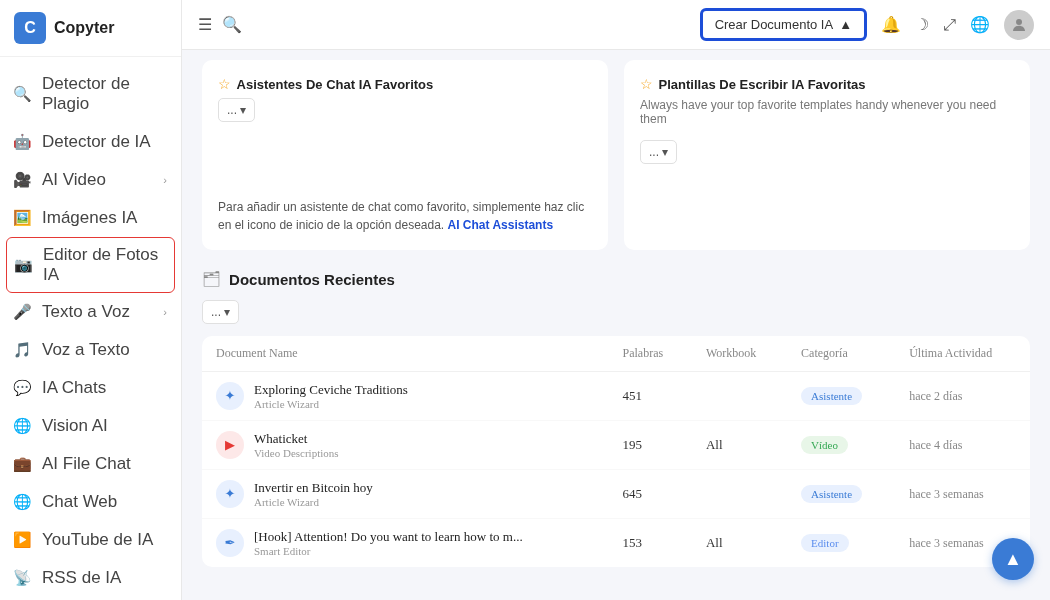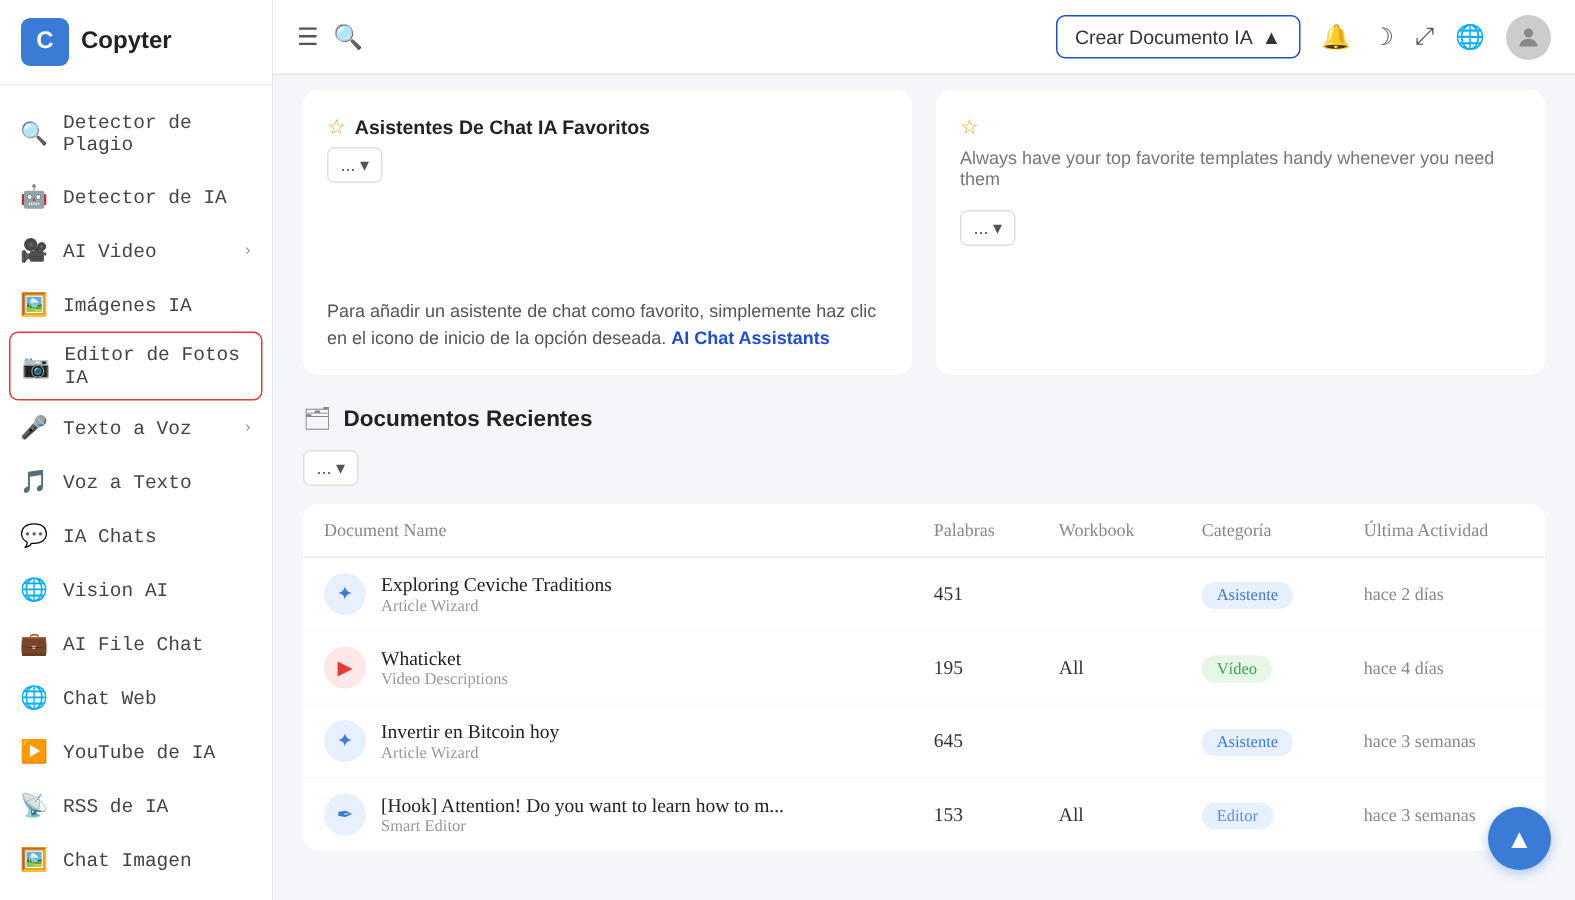--- a/index.html
+++ b/index.html
@@ -42,21 +42,21 @@
     }
     .nav-item.active {
       background: #fff;
       border: 1.5px solid #e53935;
       border-radius: 6px;
       margin: 0 6px;
       padding: 7px 8px;
     }
     .nav-item .icon { width: 18px; height: 18px; display: flex; align-items: center; justify-content: center; color: #555; font-size: 15px; flex-shrink: 0; }
     .nav-item .arrow { margin-left: auto; color: #999; font-size: 11px; }
-    .nav-item-label { font-size: 13px; font-family: Liberation Mono, monospace; }
+    .nav-item-label { font-size: 17px; }
 
     
     .main {
       flex: 1;
       display: flex;
       flex-direction: column;
       height: 600px;
       overflow: hidden;
     }
 
@@ -67,21 +67,21 @@
       display: flex;
       align-items: center;
       padding: 0 16px;
       height: 50px;
       gap: 10px;
     }
     .topbar-left { display: flex; align-items: center; gap: 10px; }
     .topbar-right { margin-left: auto; display: flex; align-items: center; gap: 14px; }
     .crear-doc-btn {
       display: flex; align-items: center; gap: 6px;
-      background: #fff; border: 1px solid #1d4ed8; border-radius: 6px;
+      background: #fff; border: 3px solid #1d4ed8; border-radius: 6px;
       padding: 6px 12px; cursor: pointer; font-size: 13px; color: #333;
     }
     .topbar-icon { color: #555; font-size: 16px; cursor: pointer; }
     .avatar { width: 30px; height: 30px; border-radius: 50%; background: #ccc; display: flex; align-items: center; justify-content: center; color: #fff; font-size: 13px; }
 
     
     .content {
       flex: 1;
       overflow-y: auto;
       padding: 0 20px 20px 20px;
@@ -283,20 +283,21 @@
           <span>▾</span>
         </button>
         <div class="card-bottom">
           <span>Para añadir un asistente de chat como favorito, simplemente haz clic en el icono de inicio de la opción deseada.</span>
           <a href="#">AI Chat Assistants</a>
         </div>
       </div>
       <div class="card">
         <div class="card-title-row">
           <span class="card-icon-template">☆</span>
+          <span class="card-title">Plantillas De Escribir IA Favoritas</span>
         </div>
         <div class="card-subtitle">Always have your top favorite templates handy whenever you need them</div>
         <button class="card-dots-btn">
           <span>...</span>
           <span>▾</span>
         </button>
       </div>
     </div>
 
     <div class="section-header">

